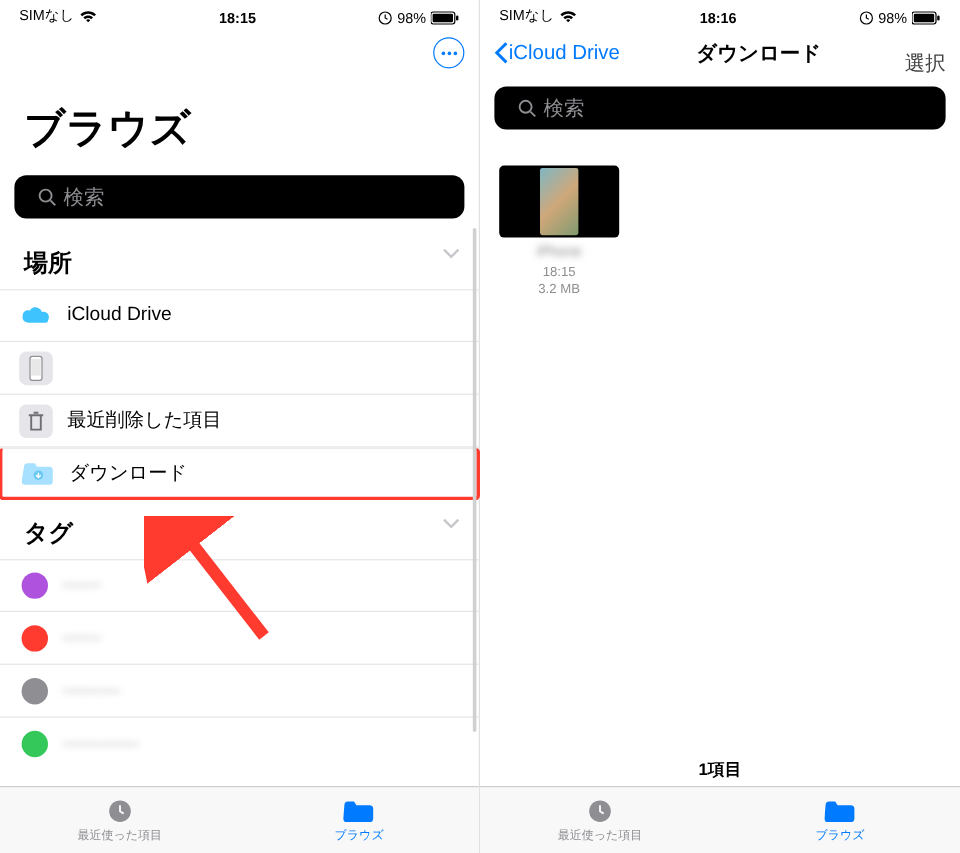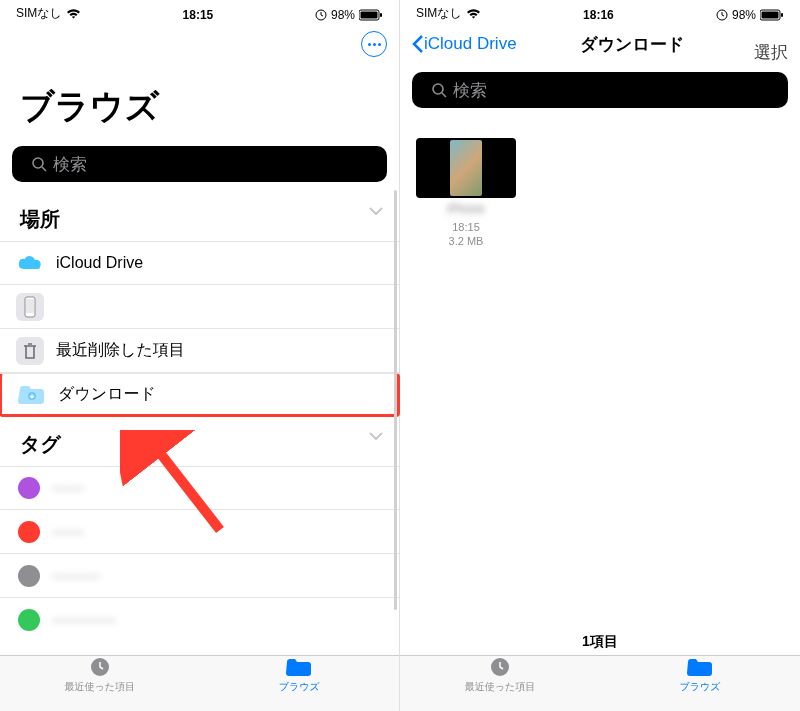--- a/index.html
+++ b/index.html
@@ -31,21 +31,21 @@
 .row { display: flex; align-items: center; height: 44px; padding: 0 16px; border-bottom: 0.5px solid #e5e5e5; gap: 12px; font-size: 16px; }
 .row:first-child { border-top: 0.5px solid #e5e5e5; }
 .row-icon { width: 28px; height: 28px; display: flex; align-items: center; justify-content: center; border-radius: 6px; flex-shrink: 0; }
 .row-label { flex: 1; }
 .highlight-box { border: 3px solid #ff3b30; border-radius: 4px; margin: 0 -1px; }
 
 .tag-dot { width: 22px; height: 22px; border-radius: 50%; margin-left: 2px; }
 .blur { filter: blur(3px); color: #aaa; }
 
 .tab-bar { position: absolute; bottom: 0; left: 0; right: 0; height: 56px; background: #f8f8f8; border-top: 0.5px solid #ccc; display: flex; }
-.tab-item { flex: 1; display: flex; flex-direction: column; align-items: center; justify-content: flex-start; gap: 2px; font-size: 10px; font-weight: 500; color: #8e8e93; }
+.tab-item { flex: 1; display: flex; flex-direction: column; align-items: center; justify-content: center; gap: 2px; font-size: 10px; font-weight: 500; color: #8e8e93; }
 .tab-item.active { color: #007aff; }
 .tab-icon { width: 26px; height: 22px; display: flex; align-items: center; justify-content: center; }
 
 .content-area { flex: 1; padding: 20px 16px; }
 .file-grid { display: flex; flex-wrap: wrap; gap: 20px; }
 .file-item { width: 100px; display: flex; flex-direction: column; align-items: center; gap: 4px; }
 .file-thumb { width: 100px; height: 60px; background: #000; border-radius: 4px; display: flex; align-items: center; justify-content: center; overflow: hidden; }
 .file-thumb-inner { width: 32px; height: 56px; background: linear-gradient(135deg, #7fb8c4, #cfa77a, #7f9b6f); border-radius: 2px; position: relative; }
 .file-name { font-size: 12px; filter: blur(3px); color: #888; }
 .file-meta { font-size: 11px; color: #8e8e93; text-align: center; line-height: 1.3; }

